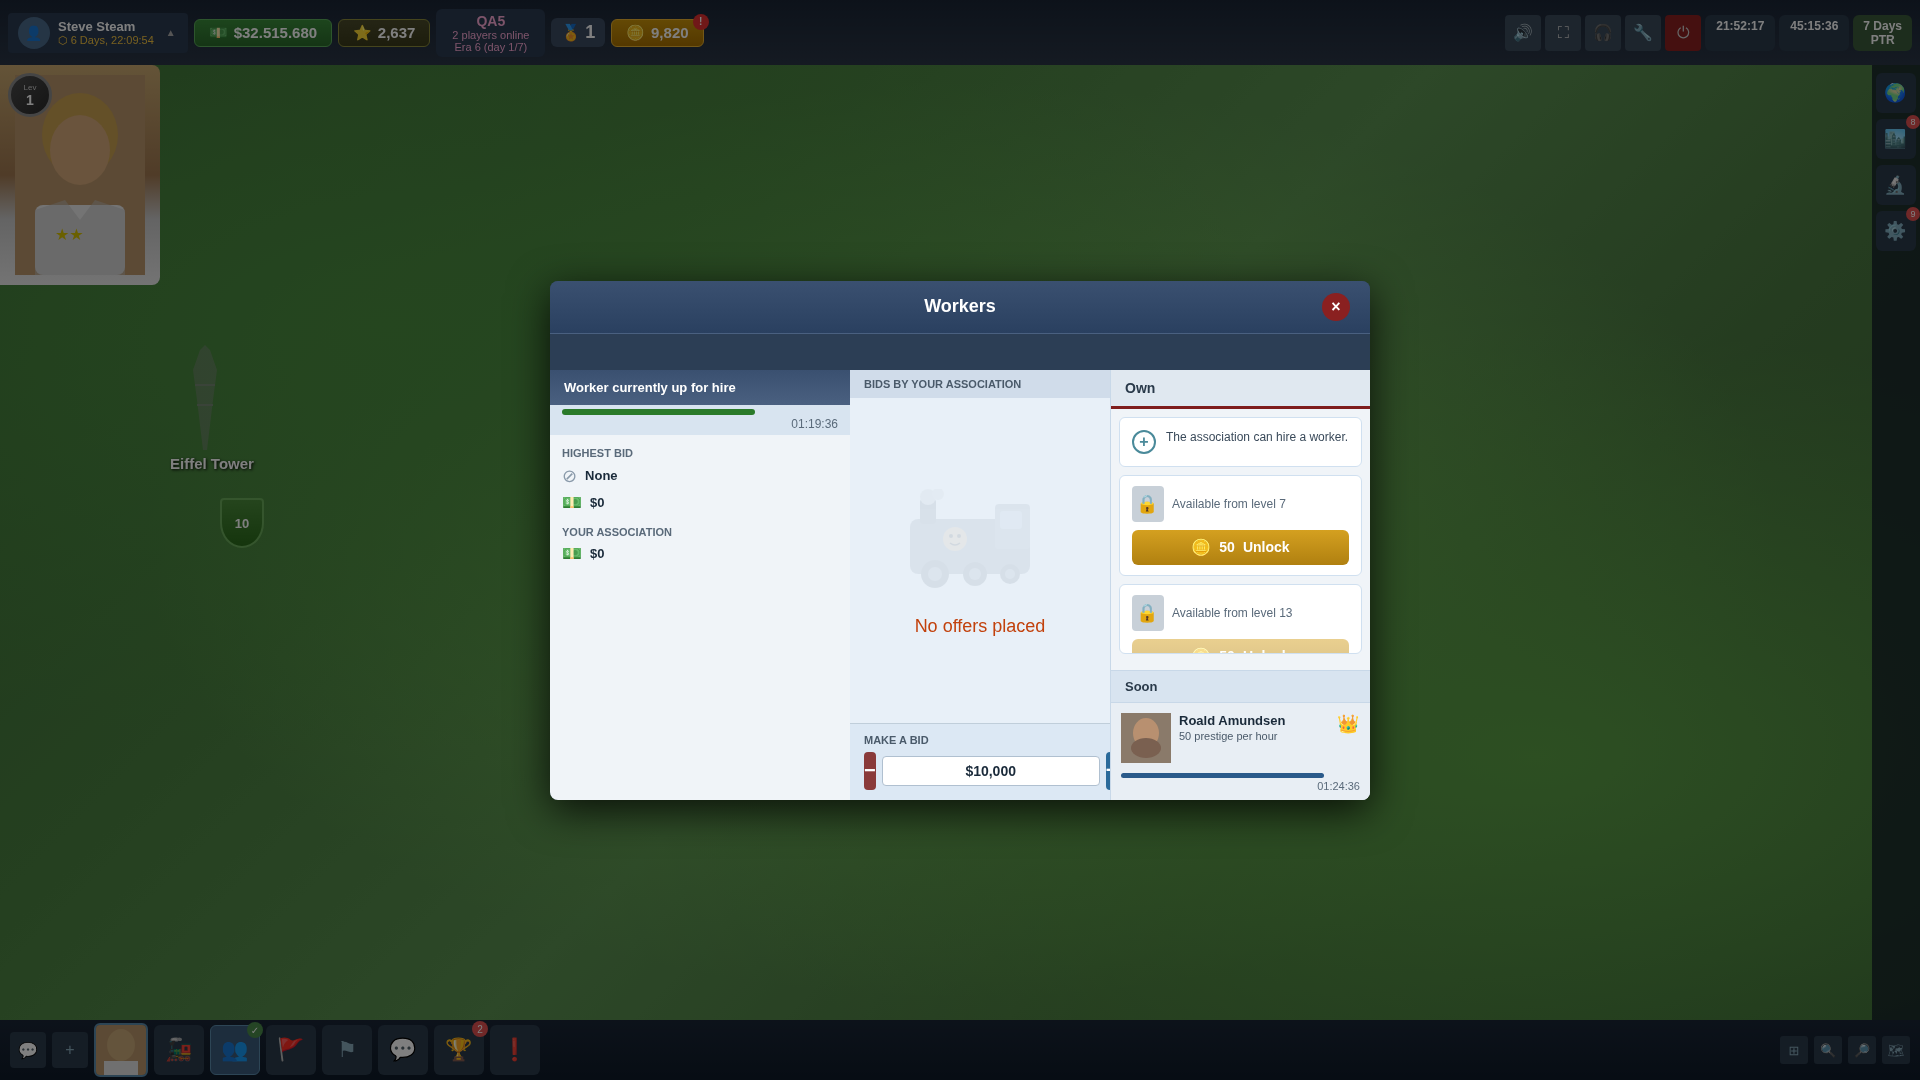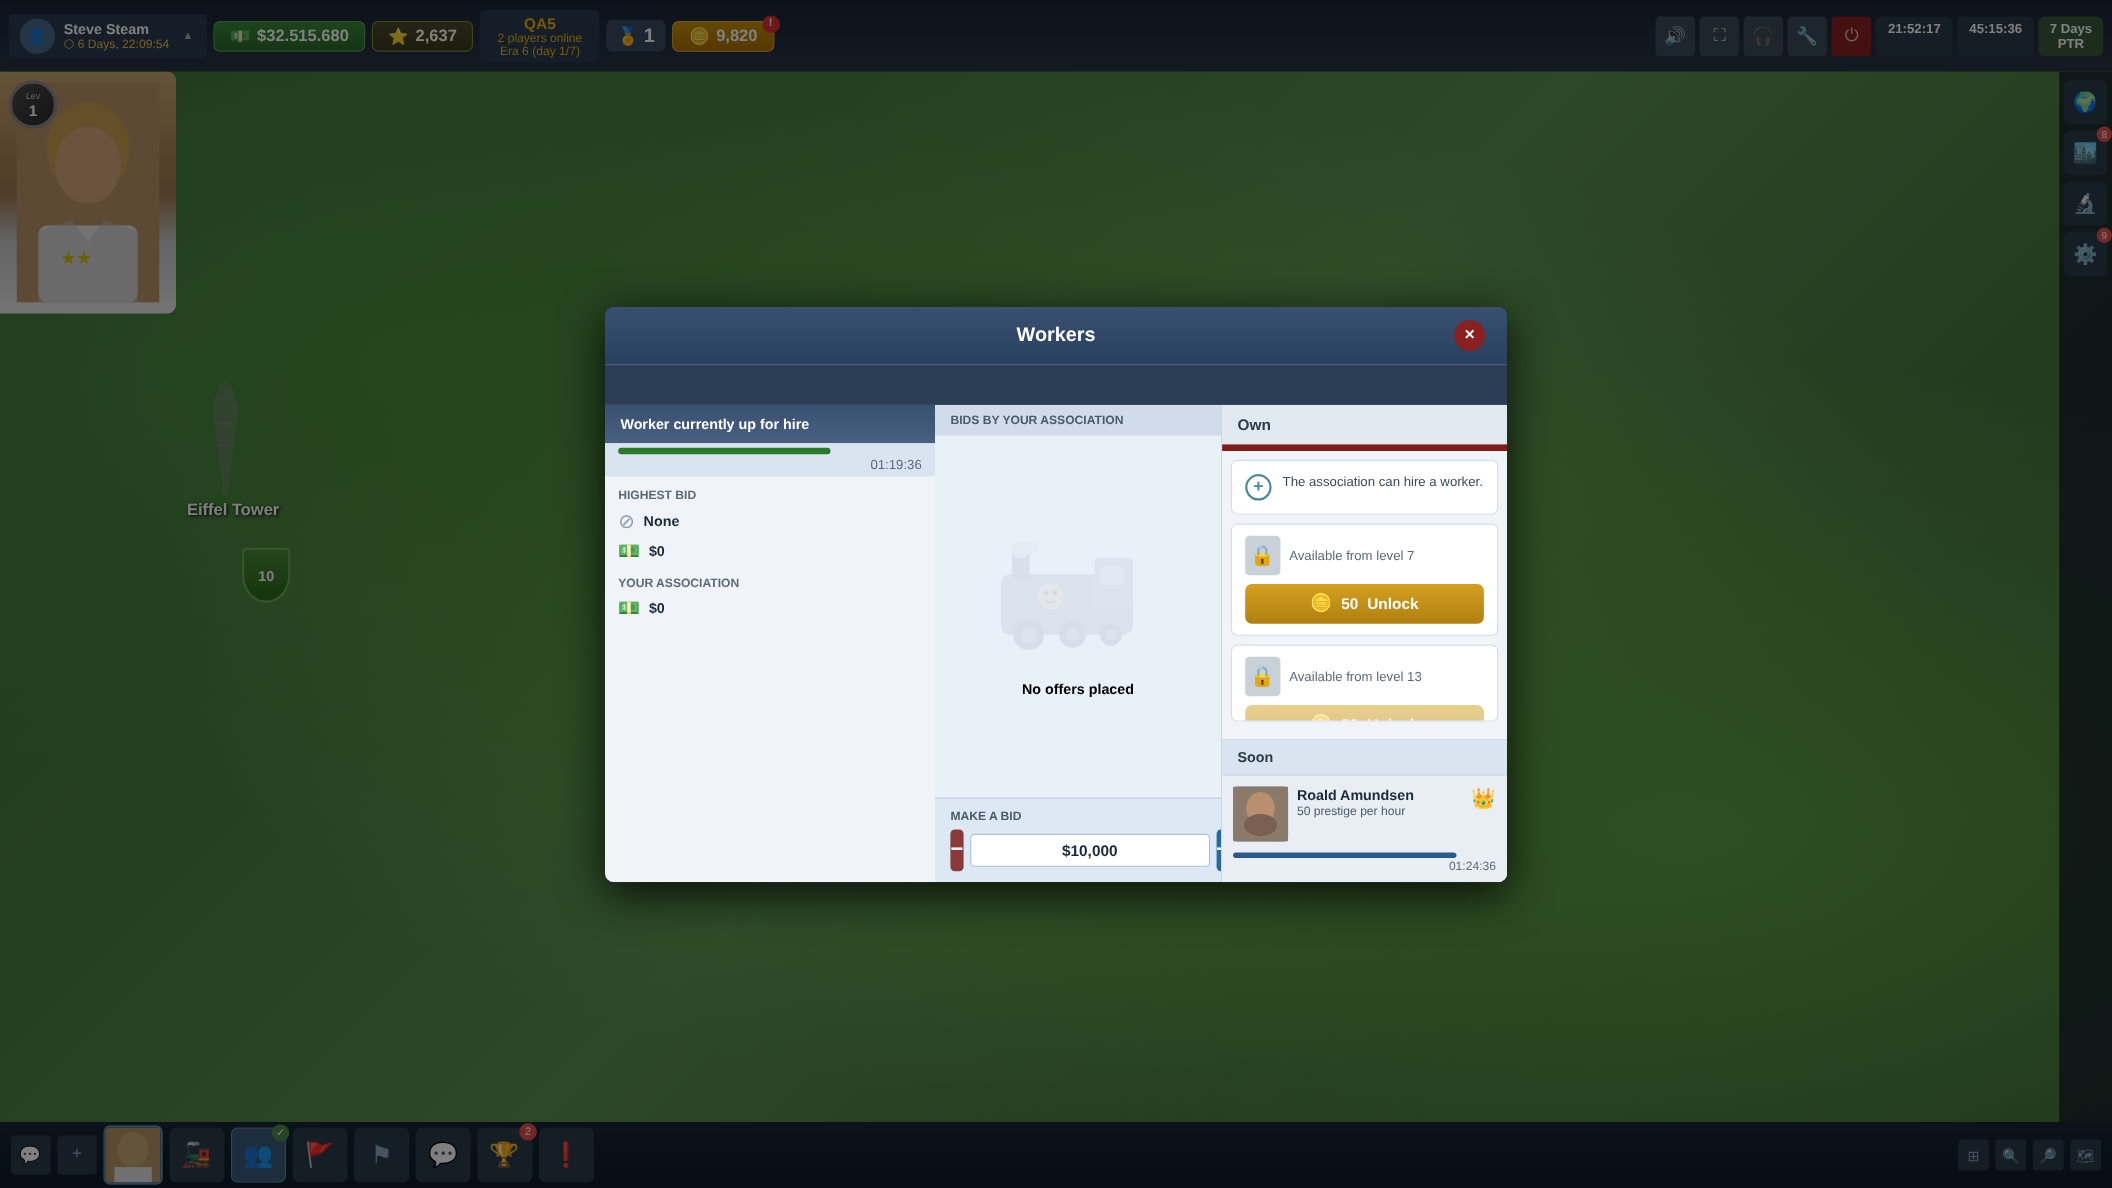--- a/index.html
+++ b/index.html
@@ -83,21 +83,21 @@
       color: #fff;
       font-size: 15px;
       font-weight: bold;
     }
 
     .server-info {
       background: #2a3a50;
       border-radius: 6px;
       padding: 4px 16px;
       text-align: center;
-      color: #eab308;
+      color: #f9a8d4;
       font-size: 12px;
     }
     .server-name { font-weight: bold; font-size: 14px; }
 
     .era-box {
       background: #3a4a60;
       border-radius: 6px;
       padding: 4px 10px;
       color: #fff;
       font-size: 12px;
@@ -426,23 +426,22 @@
 
     .train-illustration {
       width: 160px;height:120px;
       opacity: 0.3;
       display:flex;align-items:center;justify-content:center;
       font-size:70px;
       margin-bottom: 12px;
     }
 
     .no-offers-text {
-      color: #000000;
-      font-size: 13px;
-      font-weight: bold;
+      color: #c2410c;
+      font-size: 18px;
     }
 
     .bid-input-area {
       padding: 10px 14px;
       background: #dce8f4;
       border-top: 1px solid #c0ceda;
     }
     .bid-input-label { font-size: 11px; color: #4a5a6a; text-transform: uppercase; font-weight: bold; margin-bottom: 6px; }
     .bid-input-row { display:flex;gap:6px;align-items:center; }
     .minus-btn {
@@ -480,21 +479,21 @@
       flex-direction: column;
       overflow: hidden;
     }
 
     .own-header {
       background: #e0e8f0;
       padding: 10px 14px;
       font-size: 14px;
       font-weight: bold;
       color: #2a3a4a;
-      border-bottom: 6px solid #7f1d1d;
+      border-bottom: 3px solid #7f1d1d;
     }
 
     .own-content {
       flex: 1;
       overflow-y: auto;
       padding: 8px;
     }
 
     .hire-msg-box {
       background: #fff;

